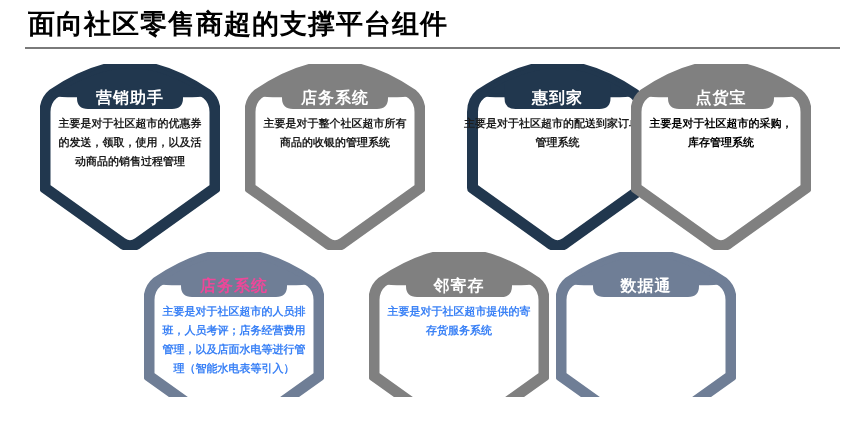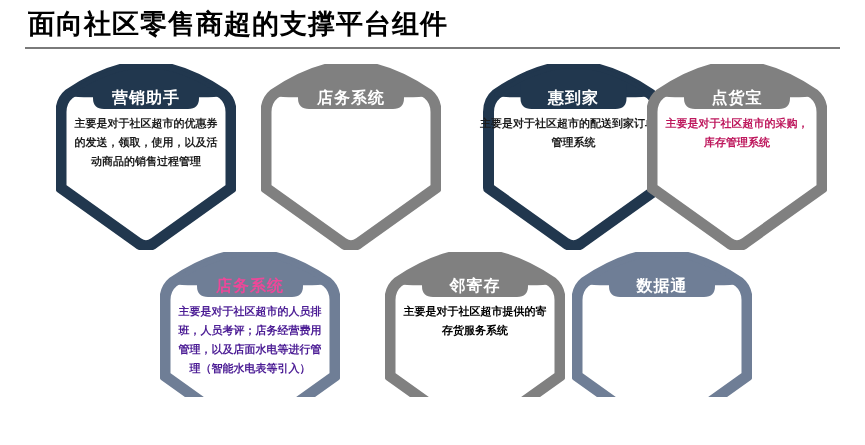--- a/index.html
+++ b/index.html
@@ -5,21 +5,21 @@
   html,body{margin:0;padding:0;background:#fff;}
   .slide{
     position:relative;width:865px;height:397px;background:#ffffff;overflow:hidden;
     font-family:"Liberation Sans","DejaVu Sans",sans-serif;
   }
   .page-title{
     position:absolute;left:28px;top:6px;margin:0;
     font-size:27px;font-weight:bold;color:#000;letter-spacing:1px;white-space:nowrap;
   }
   .title-rule{position:absolute;left:25px;top:47px;width:815px;height:2px;background:#7a7a7a;}
-  .badge{position:absolute;width:180px;height:186px;margin-left:16px;}
+  .badge{position:absolute;width:180px;height:186px;}
   .badge svg{position:absolute;left:0;top:0;width:100%;height:100%;display:block;}
   .badge .label{
     position:absolute;left:37px;right:37px;top:23px;height:22px;line-height:22px;
     text-align:center;color:#fff;font-weight:bold;font-size:16px;letter-spacing:1px;
     white-space:nowrap;overflow:hidden;
   }
   .badge .desc{
     position:absolute;left:14px;right:14px;top:50px;
     font-size:11px;line-height:19px;font-weight:600;text-align:center;
   }
@@ -40,56 +40,57 @@
     <div class="label" style="color: rgb(255, 255, 255);">营销助手</div>
     <div class="desc" style="color: rgb(28, 28, 28);">主要是对于社区超市的优惠券的发送，领取，使用，以及活动商品的销售过程管理</div>
   </div>
       <div class="badge" style="left: 245px; top: 64px; color: rgb(128, 128, 128);">
     <svg viewBox="0 0 180 186" aria-hidden="true">
       <path class="outline" d="M 13 30 C 7 35 5 40 5 48 L 5 124 L 82 179 Q 90 185 98 179 L 175 124 L 175 48 C 175 40 173 35 167 30 C 140 12 114 2 90 2 C 66 2 40 12 13 30 Z" fill="#ffffff" stroke="currentColor" stroke-width="11" stroke-linejoin="round"></path>
       <path class="roof" d="M 13 30 C 40 12 66 2 90 2 C 114 2 140 12 167 30 C 144 34 114 29 90 29 C 66 29 36 34 13 30 Z" fill="currentColor" stroke="currentColor" stroke-width="4" stroke-linejoin="round"></path>
       <path class="band" d="M 37 20 L 37 34 Q 37 45 48 45 L 132 45 Q 143 45 143 34 L 143 20 Z" fill="currentColor"></path>
     </svg>
     <div class="label" style="color: rgb(255, 255, 255);">店务系统</div>
+    <div class="desc" style="color: rgb(28, 28, 28);">主要是对于整个社区超市所有商品的收银的管理系统</div>
   </div>
       <div class="badge" style="left: 450px; top: 64px; color: rgb(33, 55, 78); padding-left: 35px;">
     <svg viewBox="0 0 180 186" aria-hidden="true">
       <path class="outline" d="M 13 30 C 7 35 5 40 5 48 L 5 124 L 82 179 Q 90 185 98 179 L 175 124 L 175 48 C 175 40 173 35 167 30 C 140 12 114 2 90 2 C 66 2 40 12 13 30 Z" fill="#ffffff" stroke="currentColor" stroke-width="11" stroke-linejoin="round"></path>
       <path class="roof" d="M 13 30 C 40 12 66 2 90 2 C 114 2 140 12 167 30 C 144 34 114 29 90 29 C 66 29 36 34 13 30 Z" fill="currentColor" stroke="currentColor" stroke-width="4" stroke-linejoin="round"></path>
       <path class="band" d="M 37 20 L 37 34 Q 37 45 48 45 L 132 45 Q 143 45 143 34 L 143 20 Z" fill="currentColor"></path>
     </svg>
     <div class="label" style="color: rgb(255, 255, 255);">惠到家</div>
     <div class="desc" style="color: rgb(28, 28, 28);">主要是对于社区超市的配送到家订单的管理系统</div>
   </div>
       <div class="badge" style="left: 631px; top: 64px; color: rgb(128, 128, 128);">
     <svg viewBox="0 0 180 186" aria-hidden="true">
       <path class="outline" d="M 13 30 C 7 35 5 40 5 48 L 5 124 L 82 179 Q 90 185 98 179 L 175 124 L 175 48 C 175 40 173 35 167 30 C 140 12 114 2 90 2 C 66 2 40 12 13 30 Z" fill="#ffffff" stroke="currentColor" stroke-width="11" stroke-linejoin="round"></path>
       <path class="roof" d="M 13 30 C 40 12 66 2 90 2 C 114 2 140 12 167 30 C 144 34 114 29 90 29 C 66 29 36 34 13 30 Z" fill="currentColor" stroke="currentColor" stroke-width="4" stroke-linejoin="round"></path>
       <path class="band" d="M 37 20 L 37 34 Q 37 45 48 45 L 132 45 Q 143 45 143 34 L 143 20 Z" fill="currentColor"></path>
     </svg>
     <div class="label" style="color: rgb(255, 255, 255);">点货宝</div>
-    <div class="desc" style="color: #be185d;">主要是对于社区超市的采购，库存管理系统</div>
+    <div class="desc" style="color: #000000;">主要是对于社区超市的采购，库存管理系统</div>
   </div>
       <div class="badge" style="left: 144px; top: 252px; color: rgb(111, 126, 150);">
     <svg viewBox="0 0 180 186" aria-hidden="true">
       <path class="outline" d="M 13 30 C 7 35 5 40 5 48 L 5 124 L 82 179 Q 90 185 98 179 L 175 124 L 175 48 C 175 40 173 35 167 30 C 140 12 114 2 90 2 C 66 2 40 12 13 30 Z" fill="#ffffff" stroke="currentColor" stroke-width="11" stroke-linejoin="round"></path>
       <path class="roof" d="M 13 30 C 40 12 66 2 90 2 C 114 2 140 12 167 30 C 144 34 114 29 90 29 C 66 29 36 34 13 30 Z" fill="currentColor" stroke="currentColor" stroke-width="4" stroke-linejoin="round"></path>
       <path class="band" d="M 37 20 L 37 34 Q 37 45 48 45 L 132 45 Q 143 45 143 34 L 143 20 Z" fill="currentColor"></path>
     </svg>
     <div class="label" style="color: #ec4899;">店务系统</div>
-    <div class="desc" style="color: #4c1d95;">主要是对于社区超市的人员排班，人员考评；店务经营费用管理，以及店面水电等进行管理（智能水电表等引入）</div>
+    <div class="desc" style="color: #3b82f6;">主要是对于社区超市的人员排班，人员考评；店务经营费用管理，以及店面水电等进行管理（智能水电表等引入）</div>
   </div>
       <div class="badge" style="left: 369px; top: 252px; color: rgb(128, 128, 128);">
     <svg viewBox="0 0 180 186" aria-hidden="true">
       <path class="outline" d="M 13 30 C 7 35 5 40 5 48 L 5 124 L 82 179 Q 90 185 98 179 L 175 124 L 175 48 C 175 40 173 35 167 30 C 140 12 114 2 90 2 C 66 2 40 12 13 30 Z" fill="#ffffff" stroke="currentColor" stroke-width="11" stroke-linejoin="round"></path>
       <path class="roof" d="M 13 30 C 40 12 66 2 90 2 C 114 2 140 12 167 30 C 144 34 114 29 90 29 C 66 29 36 34 13 30 Z" fill="currentColor" stroke="currentColor" stroke-width="4" stroke-linejoin="round"></path>
       <path class="band" d="M 37 20 L 37 34 Q 37 45 48 45 L 132 45 Q 143 45 143 34 L 143 20 Z" fill="currentColor"></path>
     </svg>
     <div class="label" style="color: rgb(255, 255, 255);">邻寄存</div>
-    <div class="desc" style="color: #000000;">主要是对于社区超市提供的寄存货服务系统</div>
+    <div class="desc" style="color: #3b82f6;">主要是对于社区超市提供的寄存货服务系统</div>
   </div>
       <div class="badge" style="left: 556px; top: 252px; color: rgb(111, 126, 150);">
     <svg viewBox="0 0 180 186" aria-hidden="true">
       <path class="outline" d="M 13 30 C 7 35 5 40 5 48 L 5 124 L 82 179 Q 90 185 98 179 L 175 124 L 175 48 C 175 40 173 35 167 30 C 140 12 114 2 90 2 C 66 2 40 12 13 30 Z" fill="#ffffff" stroke="currentColor" stroke-width="11" stroke-linejoin="round"></path>
       <path class="roof" d="M 13 30 C 40 12 66 2 90 2 C 114 2 140 12 167 30 C 144 34 114 29 90 29 C 66 29 36 34 13 30 Z" fill="currentColor" stroke="currentColor" stroke-width="4" stroke-linejoin="round"></path>
       <path class="band" d="M 37 20 L 37 34 Q 37 45 48 45 L 132 45 Q 143 45 143 34 L 143 20 Z" fill="currentColor"></path>
     </svg>
     <div class="label" style="color: rgb(255, 255, 255);">数据通</div>
   </div>
     </div>

